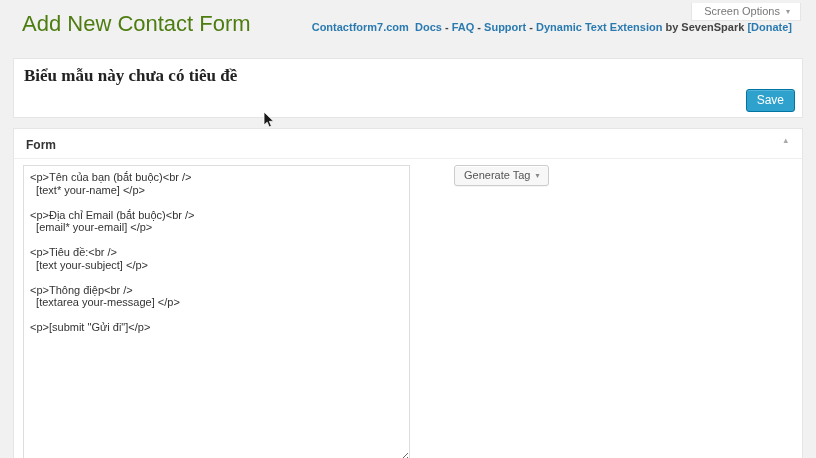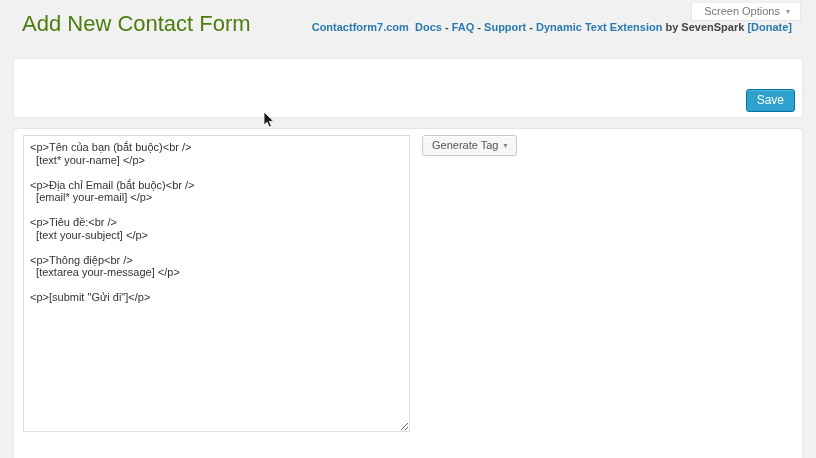--- a/index.html
+++ b/index.html
@@ -90,20 +90,21 @@
   .generate-tag-button {
     background: #f7f7f7;
     border: 1px solid #ccc;
     border-radius: 3px;
     padding: 3px 9px 4px 9px;
     font-size: 11px; color: #555;
     font-family: "Liberation Sans", sans-serif;
     display: inline-flex; align-items: center; gap: 5px;
     box-shadow: inset 0 1px 0 #fff, 0 1px 0 rgba(0,0,0,.04);
     cursor: pointer;
+    margin-left: 32px;
   }
   .generate-tag-button .arrow { font-size: 8px; color: #888; }
   
   .mouse-cursor {
     position: absolute; left: 263px; top: 111px;
     width: 12px; height: 18px; pointer-events: none; z-index: 99;
   }
 </style>
 </head>
 <body>
@@ -111,24 +112,29 @@
 <div class="screen-options">
   <span>Screen Options</span>
   <span class="arrow">▾</span>
 </div>
 
 <h1 class="page-title">Add New Contact Form</h1>
 
 <div class="header-links"><a href="#">Contactform7.com</a><span class="plain">  </span><a href="#">Docs</a><span class="plain"> - </span><a href="#">FAQ</a><span class="plain"> - </span><a href="#">Support</a><span class="plain"> - </span><a href="#">Dynamic Text Extension</a><span class="plain"> by </span><span class="plain">SevenSpark</span><span class="plain"> </span><a href="#">[Donate]</a></div>
 
 <div class="title-box">
+  <h2 class="form-title-text">Biểu mẫu này chưa có tiêu đề</h2>
   <button class="save-button">Save</button>
 </div>
 
 <div class="form-panel">
+  <div class="panel-header">
+    <span class="panel-title">Form</span>
+    <span class="panel-toggle">▴</span>
+  </div>
   <div class="panel-body">
     <textarea class="form-textarea" spellcheck="false" style="">&lt;p&gt;Tên của bạn (bắt buộc)&lt;br /&gt;
   [text* your-name] &lt;/p&gt;
 
 &lt;p&gt;Địa chỉ Email (bắt buộc)&lt;br /&gt;
   [email* your-email] &lt;/p&gt;
 
 &lt;p&gt;Tiêu đề:&lt;br /&gt;
   [text your-subject] &lt;/p&gt;
 

